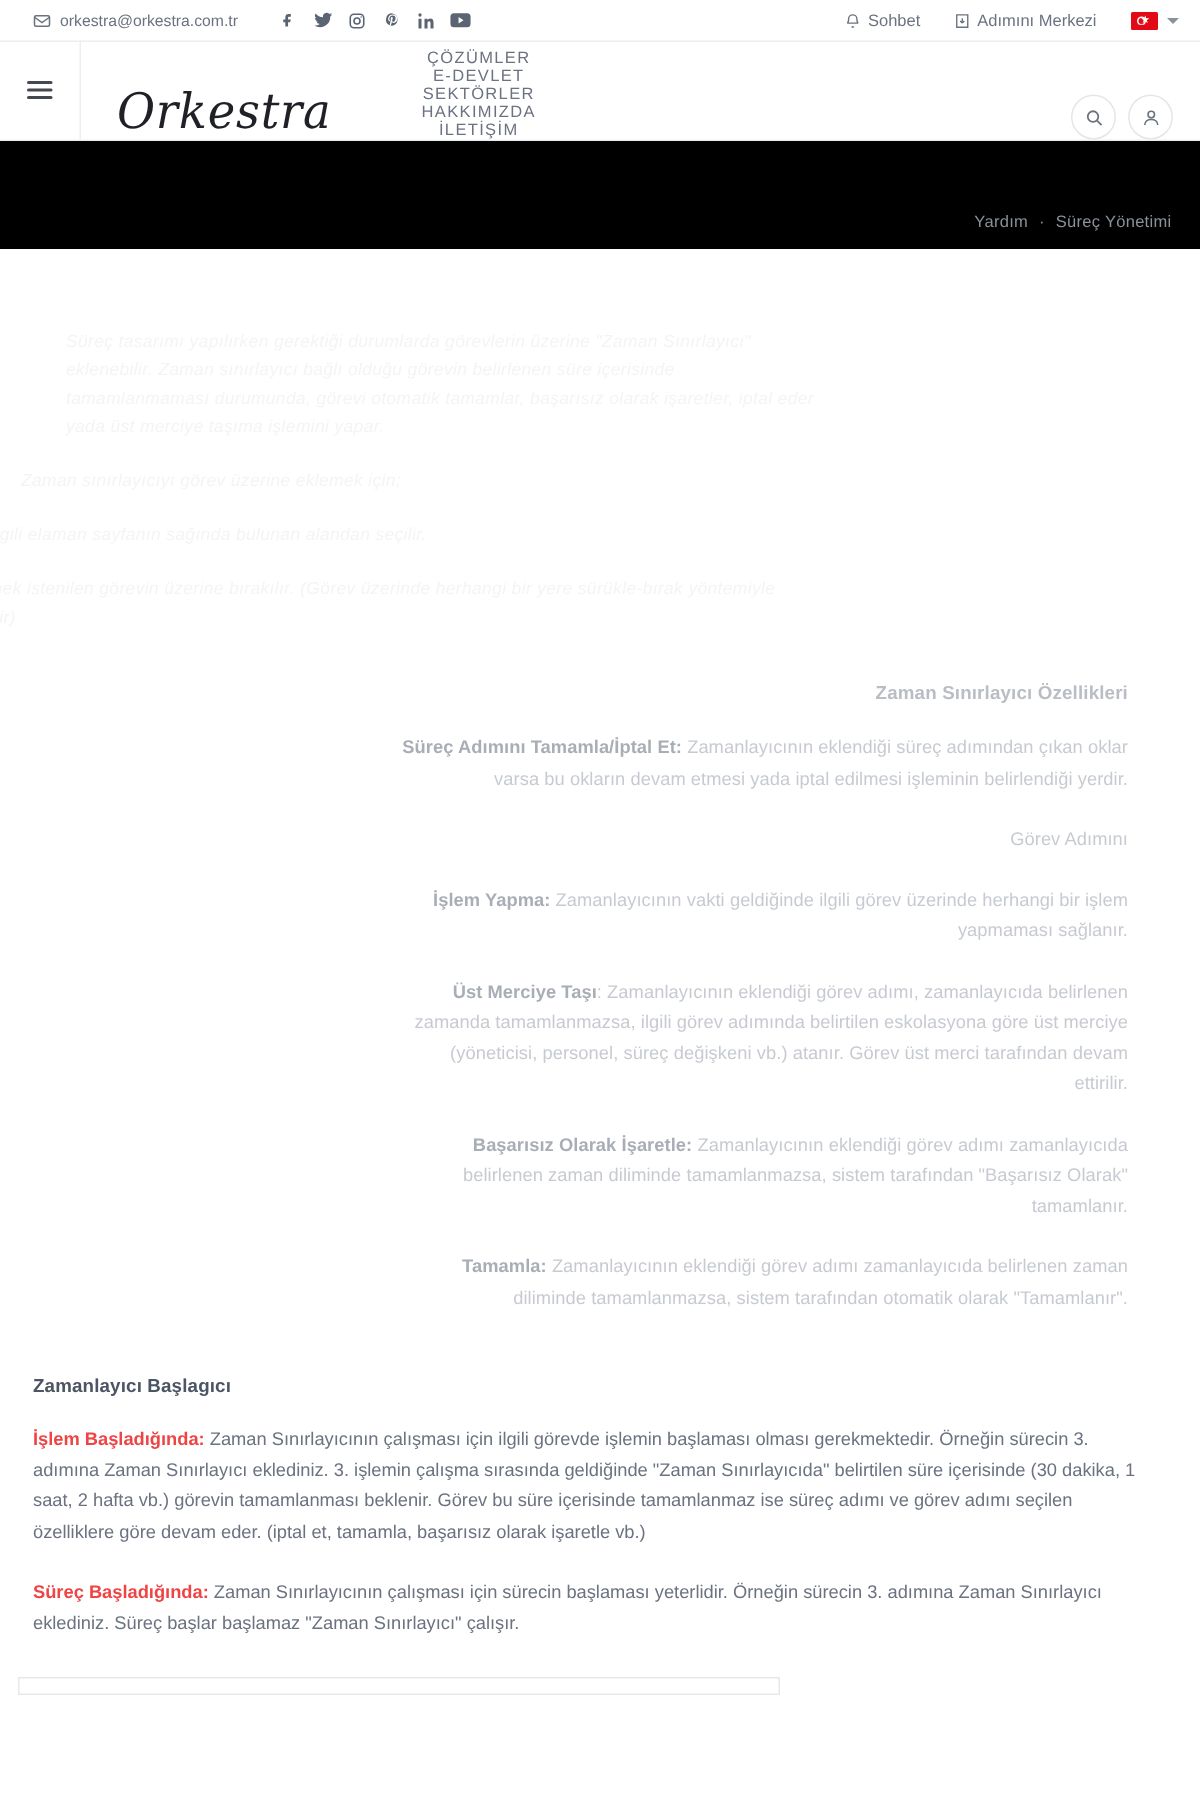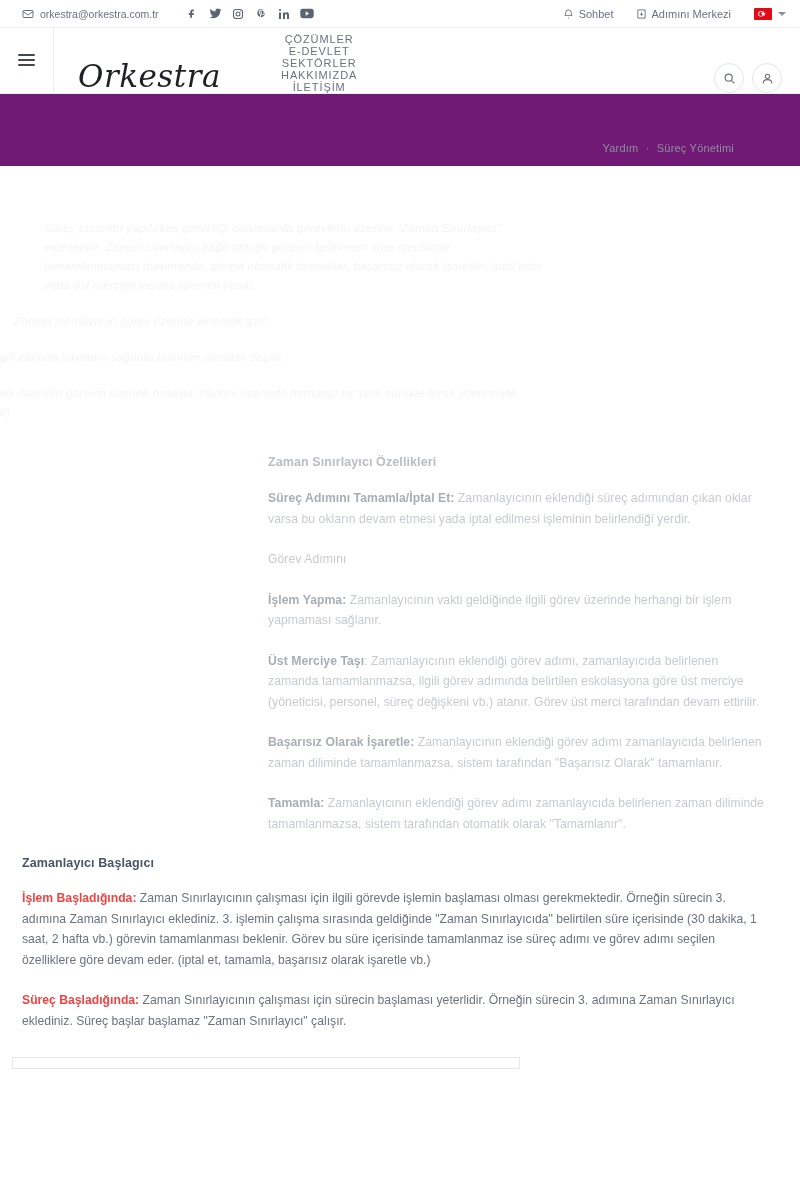--- a/index.html
+++ b/index.html
@@ -78,23 +78,23 @@
   .hdr-actions{ margin-left:auto; display:flex; align-items:center; gap:8px; }
   .circbtn{
     width:30px; height:30px; border-radius:50%; border:1px solid #e4e6e9;
     display:flex; align-items:center; justify-content:center; cursor:pointer;
     background:#fff;
   }
   .circbtn svg{ display:block; }
 
   
   .crumbband{
-    height:72px; background:#701a75;
+    height:72px; background:#000000;
     display:flex; align-items:flex-end; justify-content:flex-end;
-    padding:0 66px 12px 0;
+    padding:0 19px 12px 0;
   }
   .crumb{ font-size:11px; color:#8b9199; letter-spacing:.2px; }
   .crumb .sep{ padding:0 4px; }
 
   
   .stage{ position:relative; }
 
   
   .blockA{
     padding:52px 0 0 0;
@@ -107,35 +107,36 @@
   .blockA p{ margin:0 0 17px 0; }
   .a1{ width:500px; margin-left:44px !important; }
   .a2{ width:530px; margin-left:14px !important; }
   .a3{ width:560px; margin-left:-14px !important; }
   .a4{ width:600px; margin-left:-46px !important; }
 
   
   .blockB{
     margin-top:34px;
     padding-left:268px;
-    padding-right:33px;
+    padding-right:48px;
+    text-align:right;
   }
   .blockB h3{
     margin:0 0 19px 0; font-size:12.5px; font-weight:700;
     color:#b9bdc4; letter-spacing:.1px;
   }
   .blockB p{
     margin:0 0 20px 0; font-size:12.2px; line-height:20.5px;
     color:#c7cbd1; letter-spacing:.05px;
   }
   .blockB b{ color:#a9aeb6; font-weight:700; }
 
   
   .blockC{
-    margin-top:22px;
+    margin-top:42px;
     padding-left:22px; padding-right:40px;
   }
   .blockC h3{
     margin:0 0 18px 0; font-size:12.5px; font-weight:700;
     color:#4b5563; letter-spacing:.1px;
   }
   .blockC p{
     margin:0 0 20px 0; font-size:12.2px; line-height:20.5px;
     color:#6b7280;
   }

